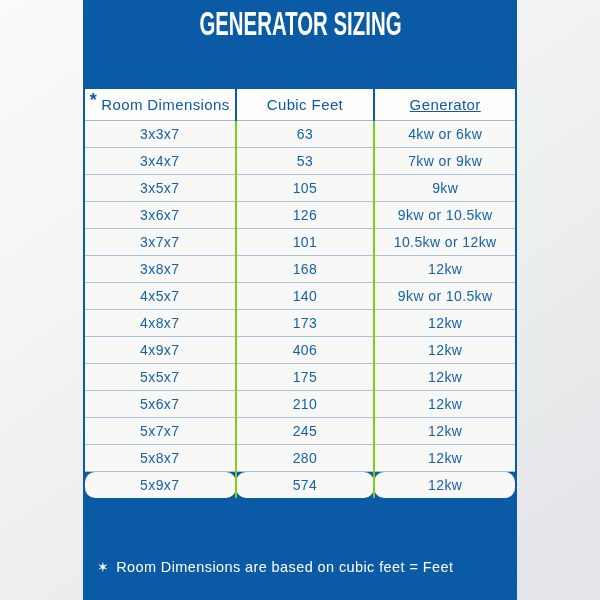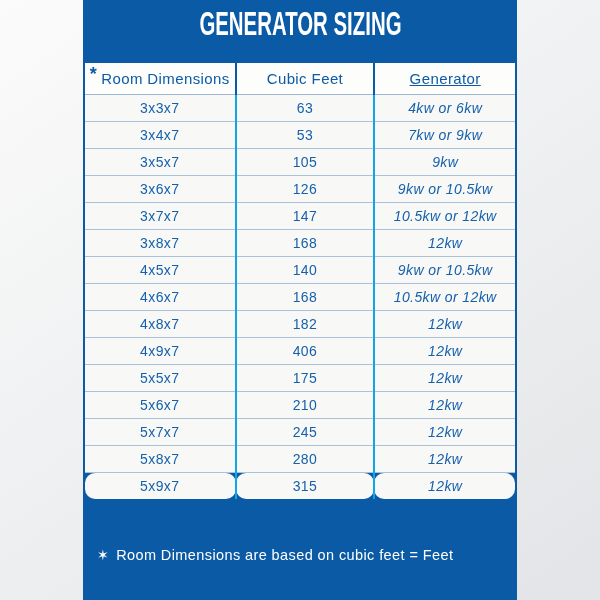--- a/index.html
+++ b/index.html
@@ -19,20 +19,21 @@
   .panel {
     position: absolute;
     left: 83px;
     top: 0;
     width: 434px;
     height: 600px;
     background: #0b5aa6;
     display: flex;
     flex-direction: column;
     box-sizing: border-box;
+    gap: 26px;
   }
   .title-band {
     height: 47px;
     flex: 0 0 47px;
     display: flex;
     align-items: center;
     justify-content: center;
   }
   .title {
     color: #ffffff;
@@ -69,24 +70,24 @@
   }
   th:last-child { border-right: none; text-decoration: underline; }
   td {
     height: 26px;
     background: #f8f9f6;
     color: #1560ac;
     font-size: 14px;
     letter-spacing: 0.4px;
     text-align: center;
     border-bottom: 1px solid #a9c2da;
-    border-right: 2px solid #0ea5e9;
+    border-right: 2px solid #84cc16;
     padding: 0;
   }
-  td:last-child { border-right: none; font-style: italic; }
+  td:last-child { border-right: none; }
   tbody tr:last-child td { border-bottom: none; border-radius: 10px; }
   .asterisk {
     font-weight: bold;
     font-size: 18px;
     vertical-align: 4px;
     margin-right: 4px;
     line-height: 0;
   }
   .footer-band {
     flex: 1 1 auto;
@@ -142,41 +143,36 @@
               <td>105</td>
               <td>9kw</td>
             </tr>
             <tr>
               <td>3x6x7</td>
               <td>126</td>
               <td>9kw or 10.5kw</td>
             </tr>
             <tr>
               <td>3x7x7</td>
-              <td>147</td>
+              <td>101</td>
               <td>10.5kw or 12kw</td>
             </tr>
             <tr>
               <td>3x8x7</td>
               <td>168</td>
               <td>12kw</td>
             </tr>
             <tr>
               <td>4x5x7</td>
               <td>140</td>
               <td>9kw or 10.5kw</td>
             </tr>
             <tr>
-              <td>4x6x7</td>
-              <td>168</td>
-              <td>10.5kw or 12kw</td>
-            </tr>
-            <tr>
               <td>4x8x7</td>
-              <td>182</td>
+              <td>173</td>
               <td>12kw</td>
             </tr>
             <tr>
               <td>4x9x7</td>
               <td>406</td>
               <td>12kw</td>
             </tr>
             <tr>
               <td>5x5x7</td>
               <td>175</td>
@@ -192,21 +188,21 @@
               <td>245</td>
               <td>12kw</td>
             </tr>
             <tr>
               <td>5x8x7</td>
               <td>280</td>
               <td>12kw</td>
             </tr>
             <tr>
               <td>5x9x7</td>
-              <td>315</td>
+              <td>574</td>
               <td>12kw</td>
             </tr>
           </tbody>
       </table>
     </div>
 
     <div class="footer-band">
       <span class="footer-star">✶</span>
       <span>Room Dimensions are based on cubic feet = Feet</span>
     </div>

